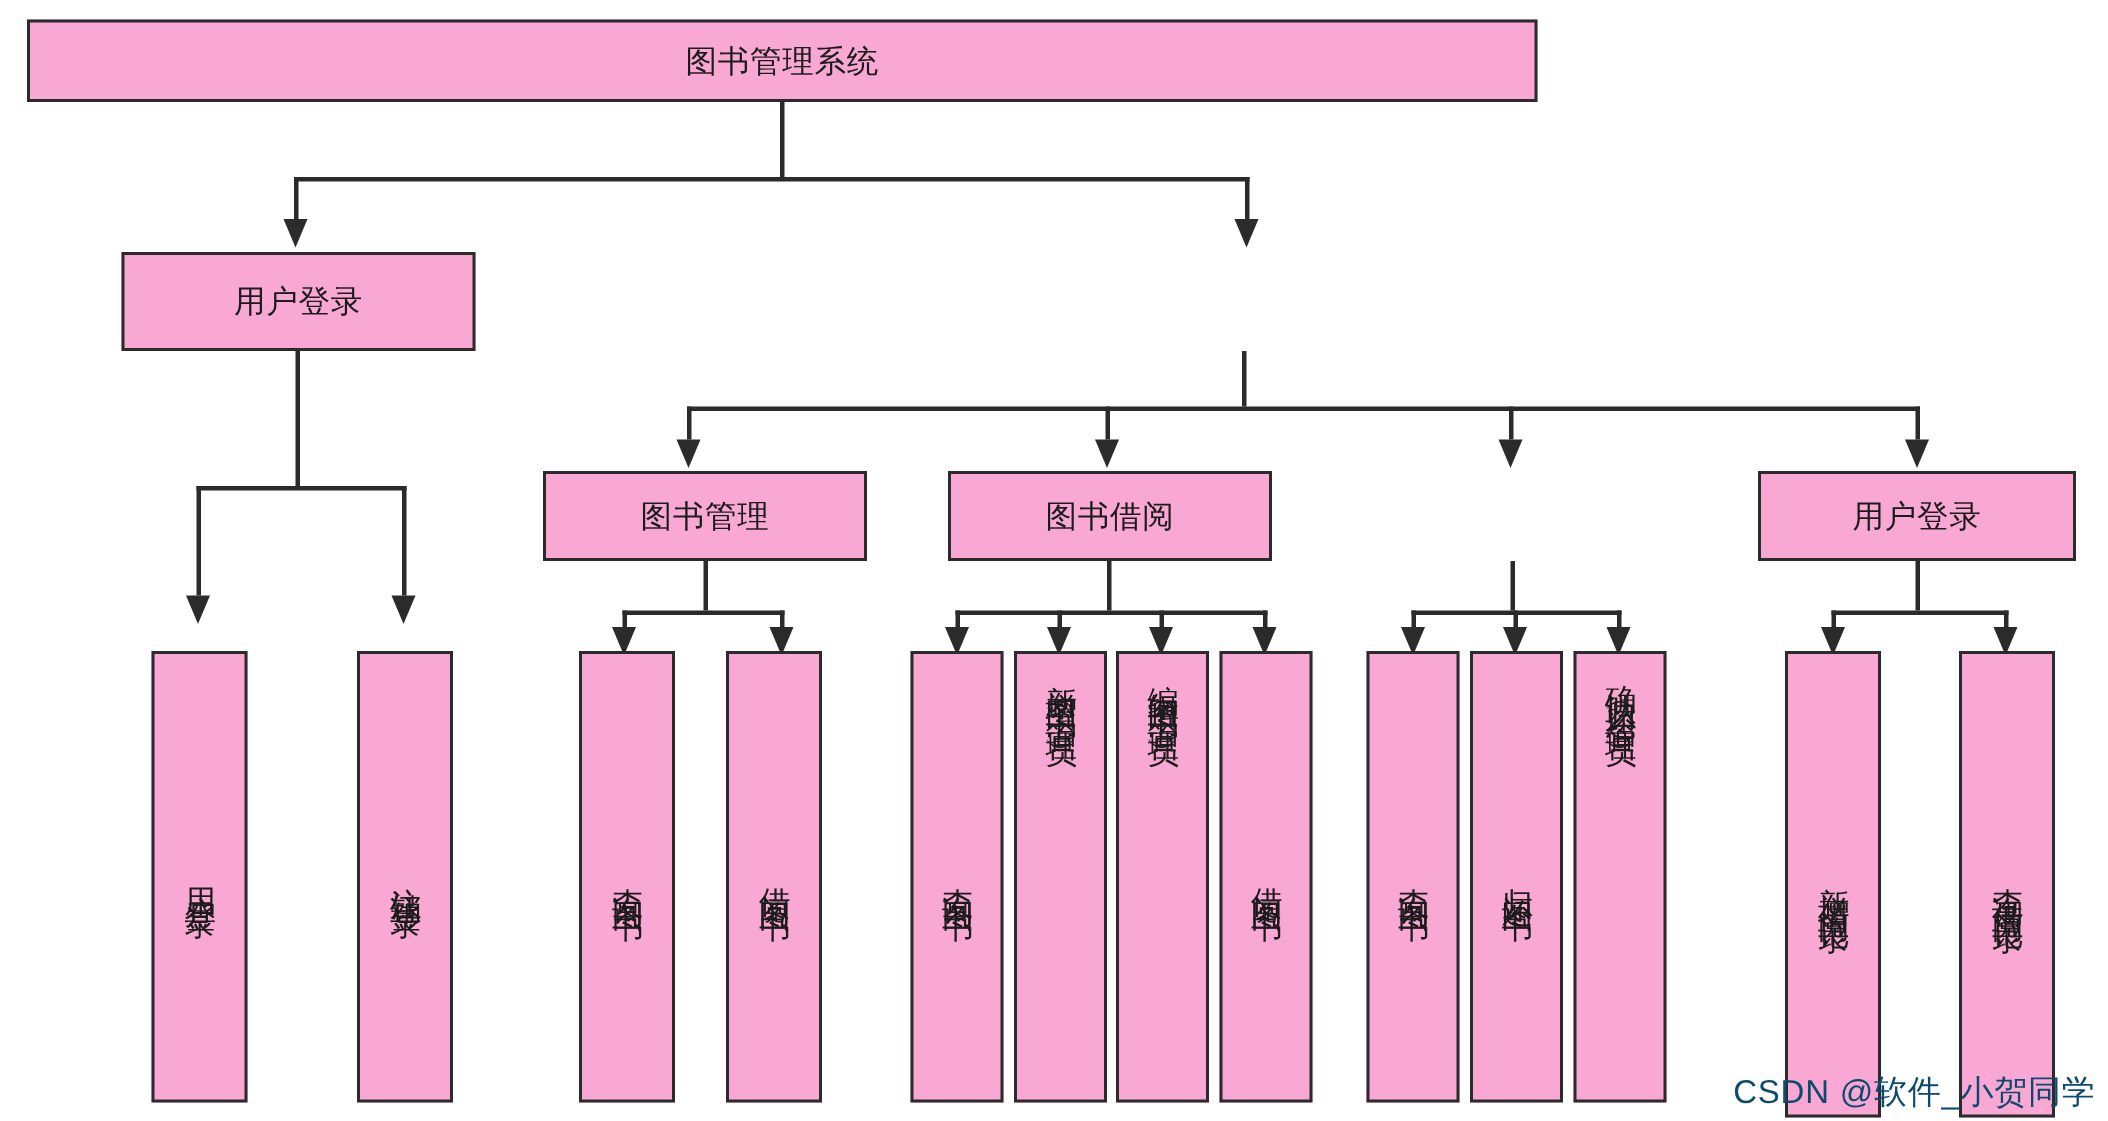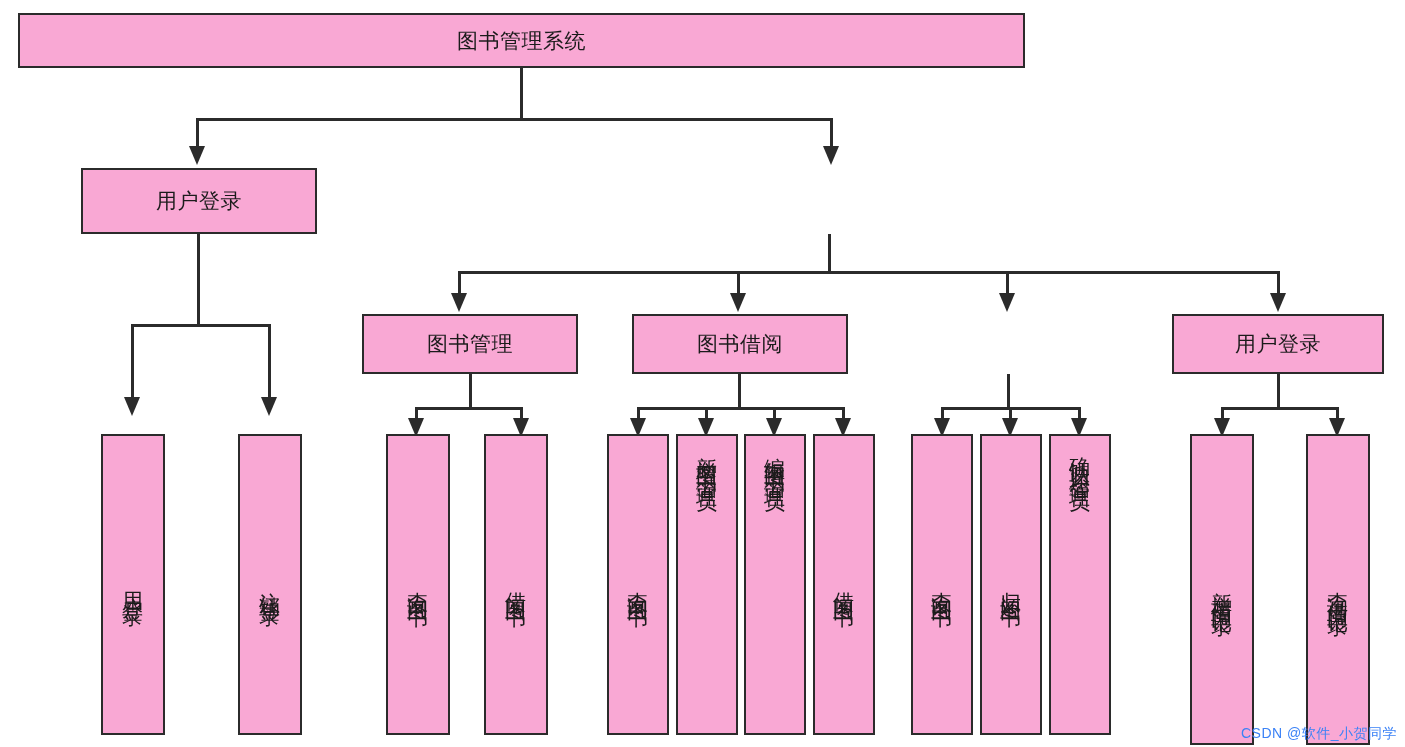--- a/index.html
+++ b/index.html
@@ -62,22 +62,22 @@
     width: 0;
     height: 0;
     border-left: 8px solid transparent;
     border-right: 8px solid transparent;
     border-top: 19px solid #2b2b2b;
   }
   .watermark {
     position: absolute;
     right: 8px;
     bottom: 4px;
-    color: #3b82f6;
-    font-size: 14px;
+    color: #0c4a6e;
+    font-size: 22px;
     letter-spacing: 0.5px;
     white-space: nowrap;
     pointer-events: none;
   }
 </style>
 </head>
 <body>
 
 <div id="canvas">
 

